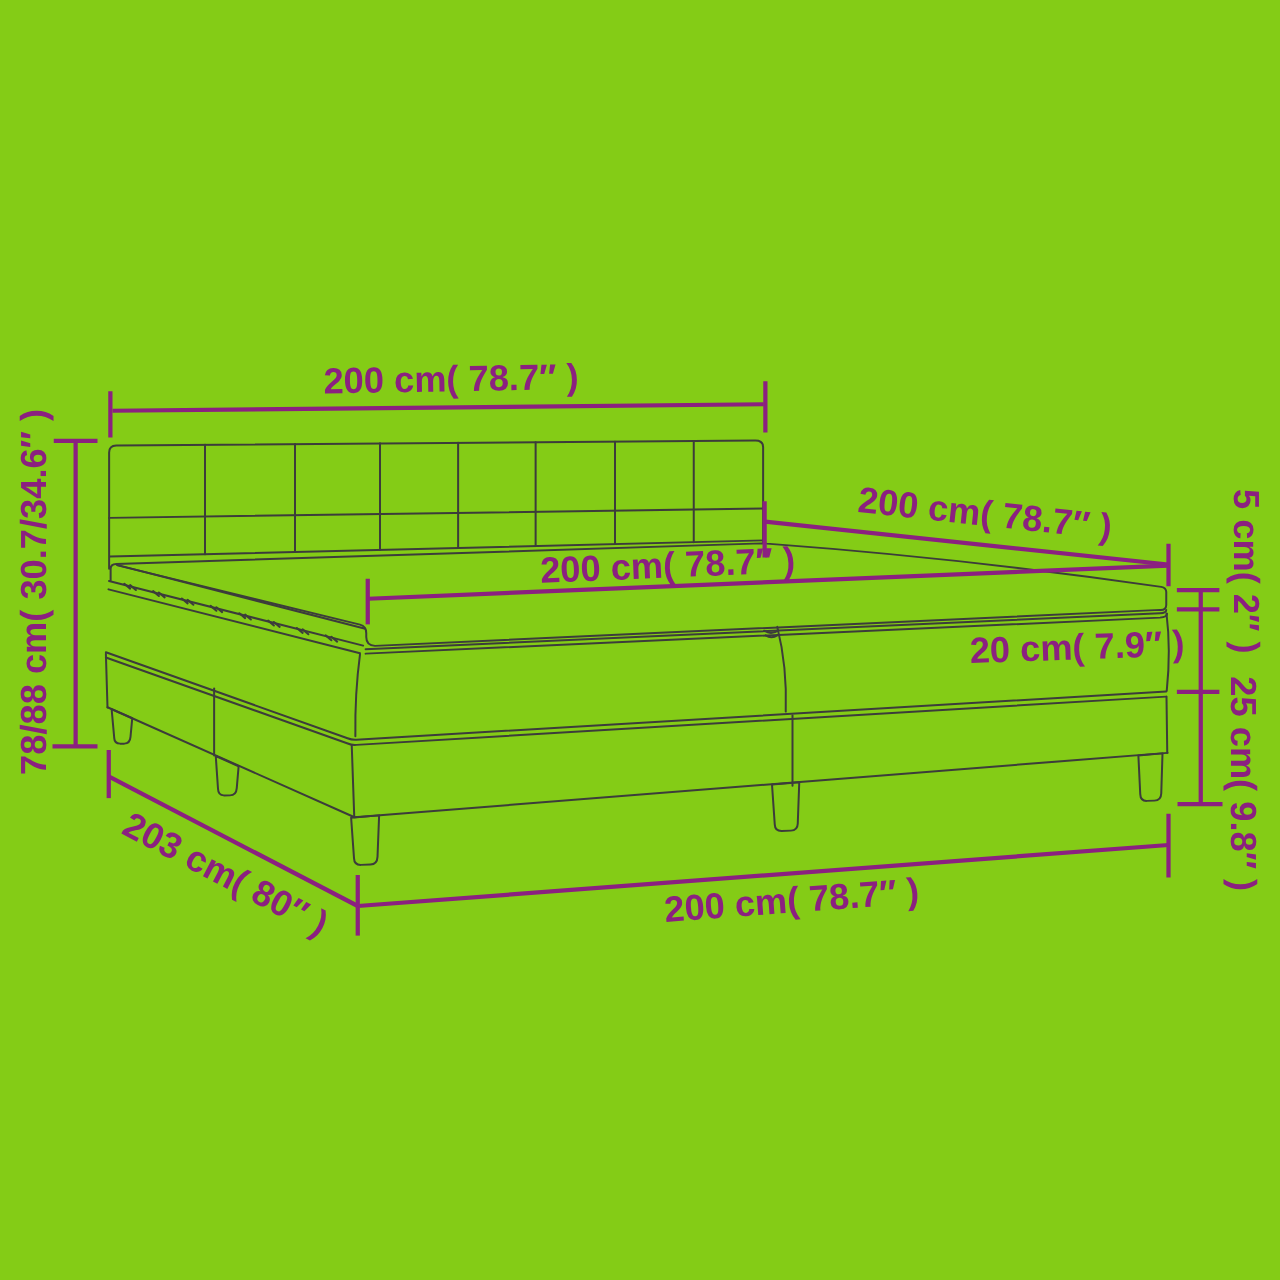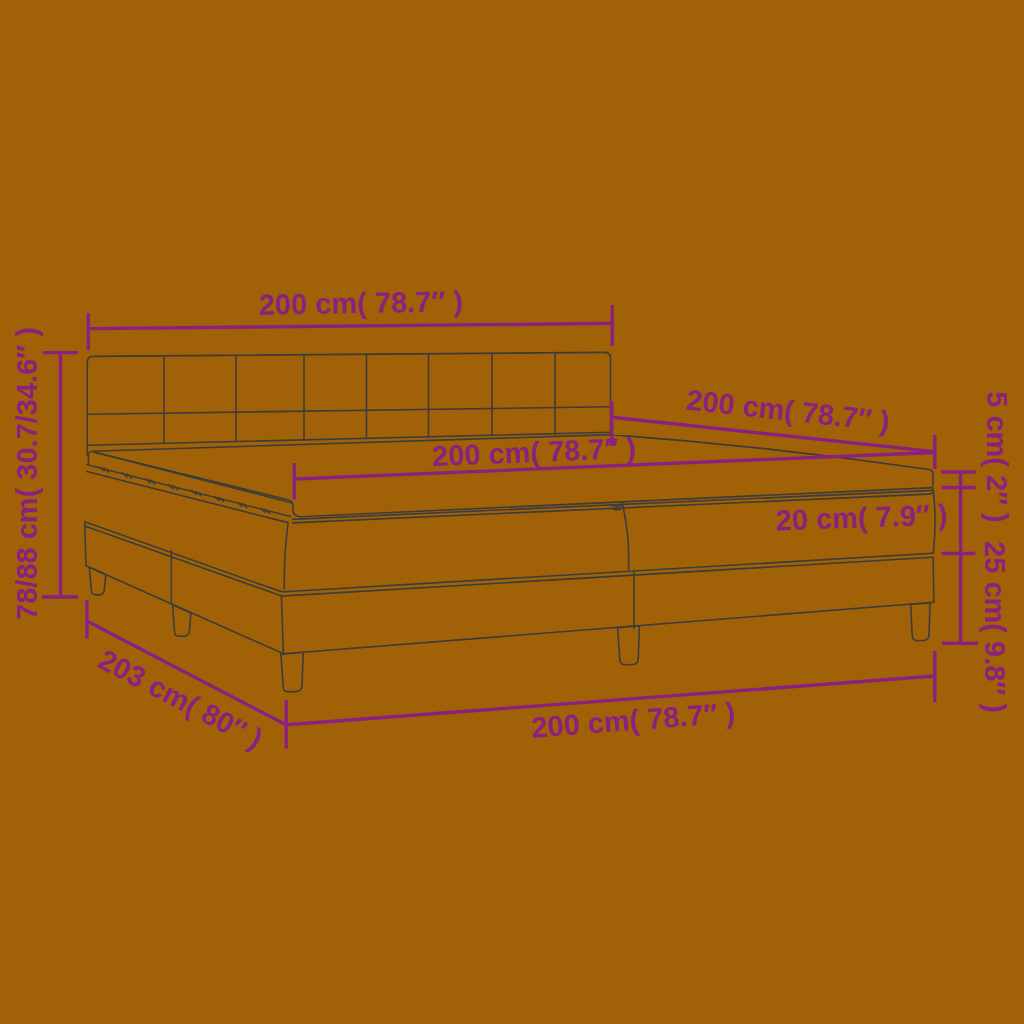--- a/index.html
+++ b/index.html
@@ -1,16 +1,16 @@
 <!DOCTYPE html>
 <html><head>
 <meta charset="utf-8">
 <style>
 html,body{margin:0;padding:0;background:#ffffff;}
-#stage{position:relative;width:1024px;height:1024px;background:#a16207;overflow:hidden;}
+#stage{position:relative;width:1024px;height:1024px;background:#84cc16;overflow:hidden;}
 svg{position:absolute;left:0;top:0;}
 text{font-family:"Liberation Sans",sans-serif;font-weight:bold;font-size:29px;fill:#8B2080;}
 .g{stroke:#3C3C3B;stroke-width:1.6;fill:none;stroke-linecap:round;stroke-linejoin:round;}
 .p{stroke:#8B2080;stroke-width:3.4;fill:none;stroke-linecap:butt;}
 </style>
 </head>
 <body>
 <div id="stage">
 <svg width="1024" height="1024" viewBox="0 0 1024 1024">
 

